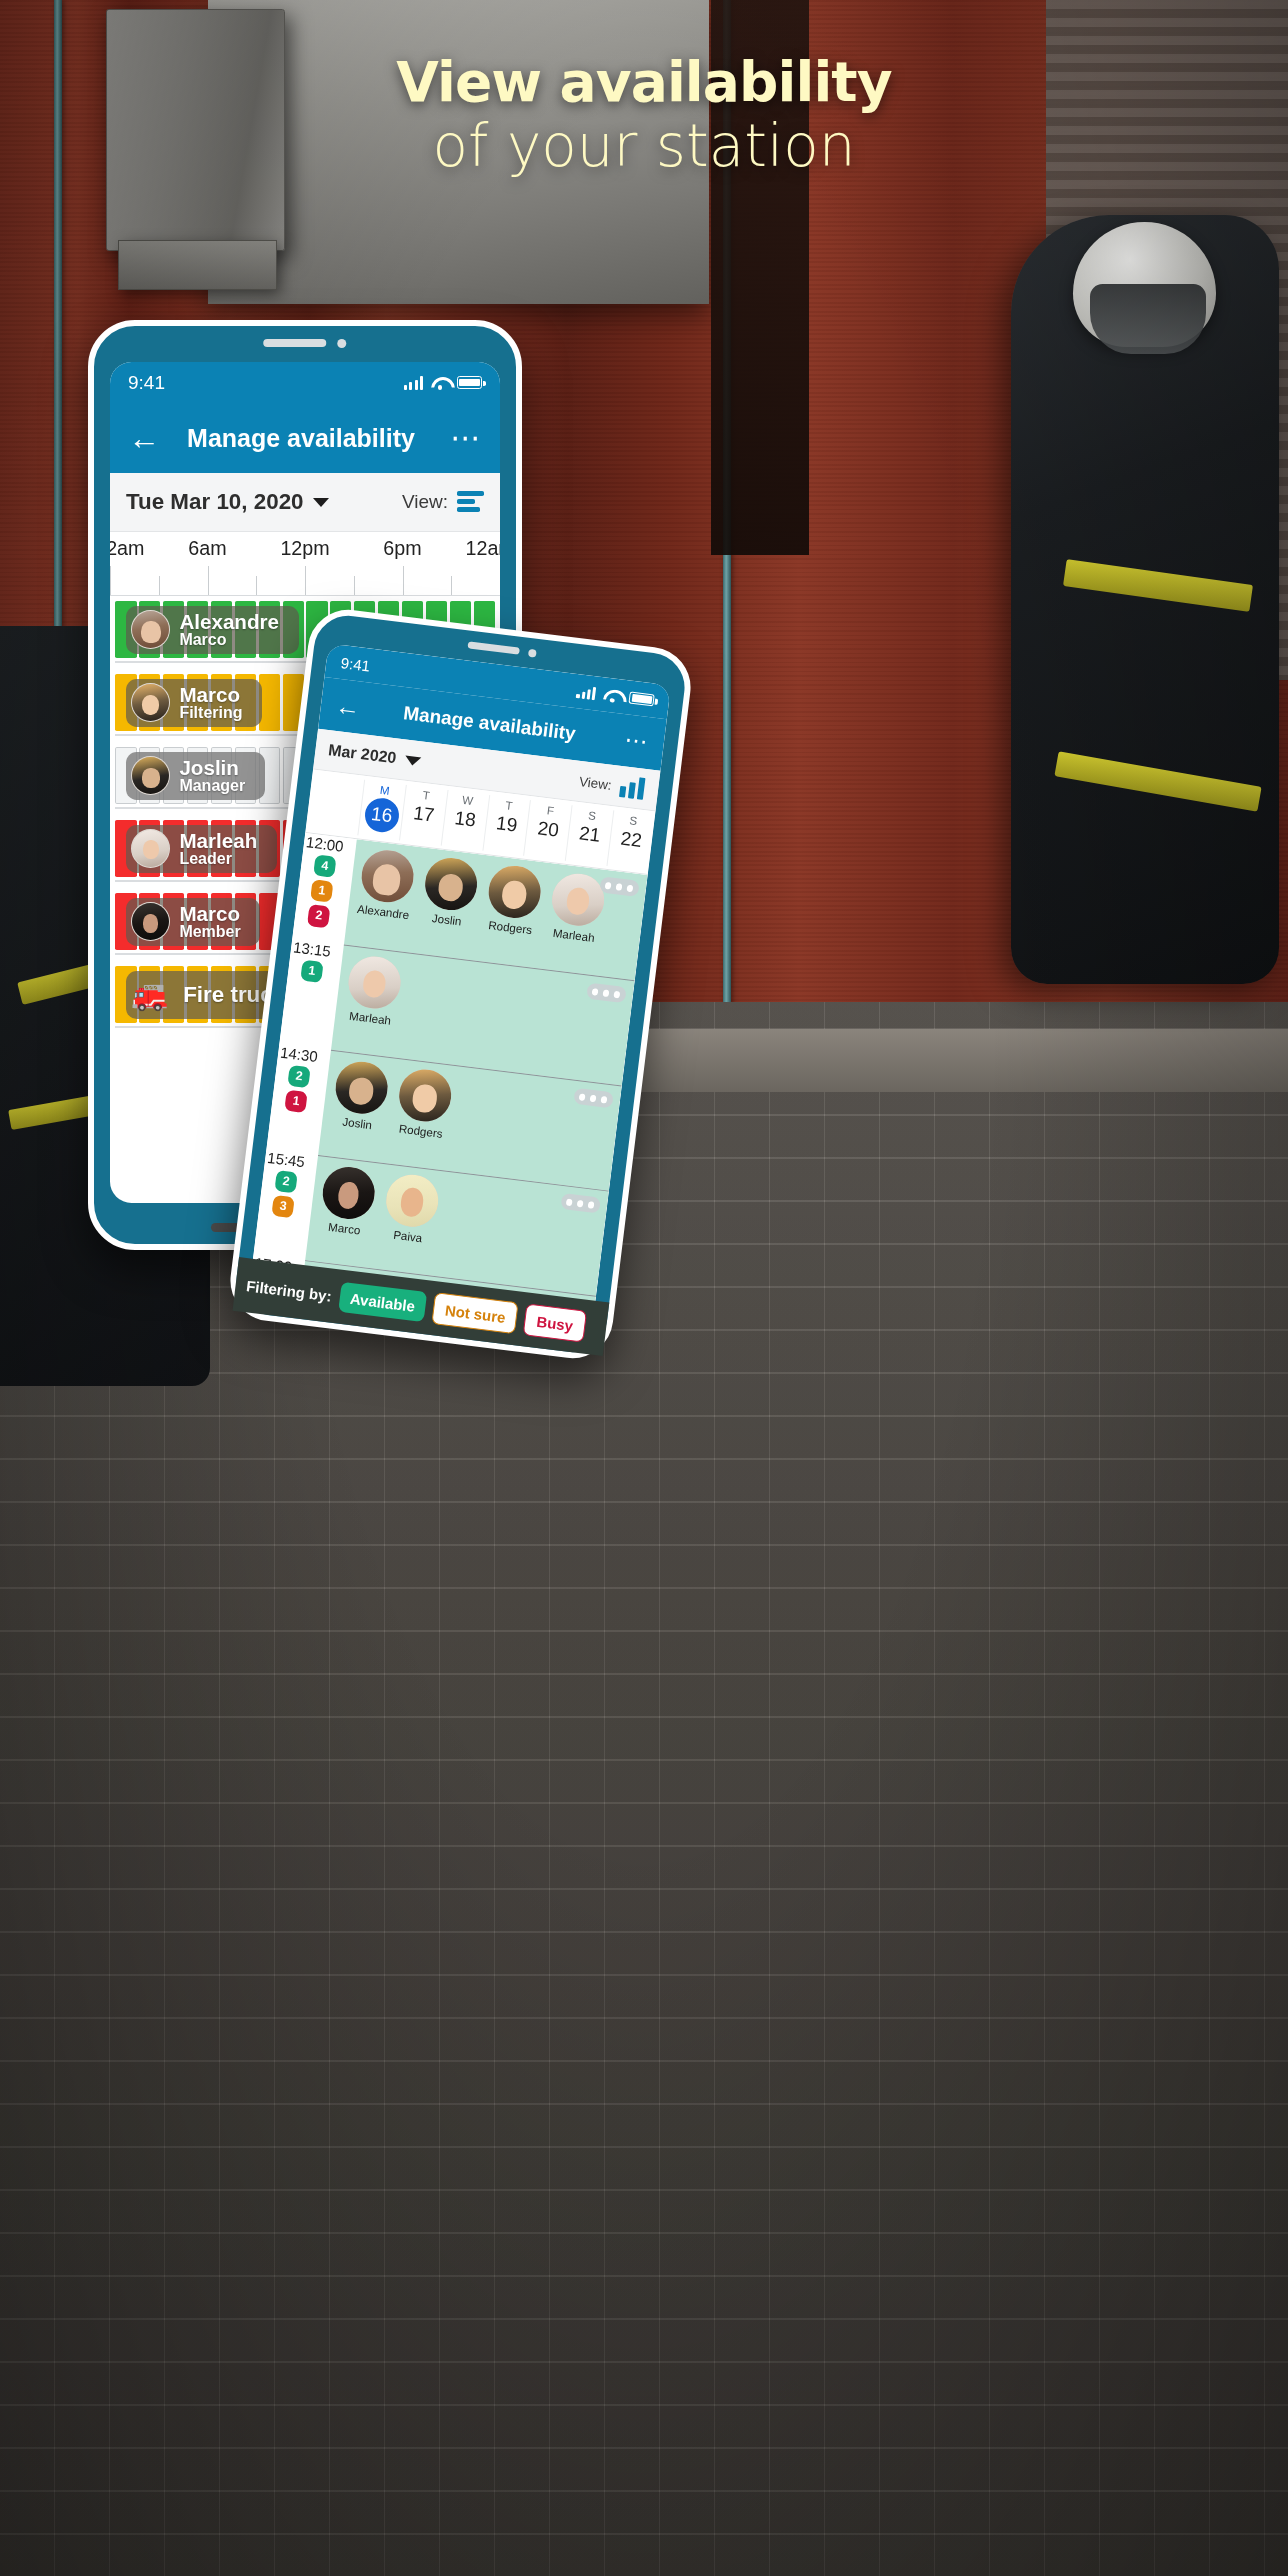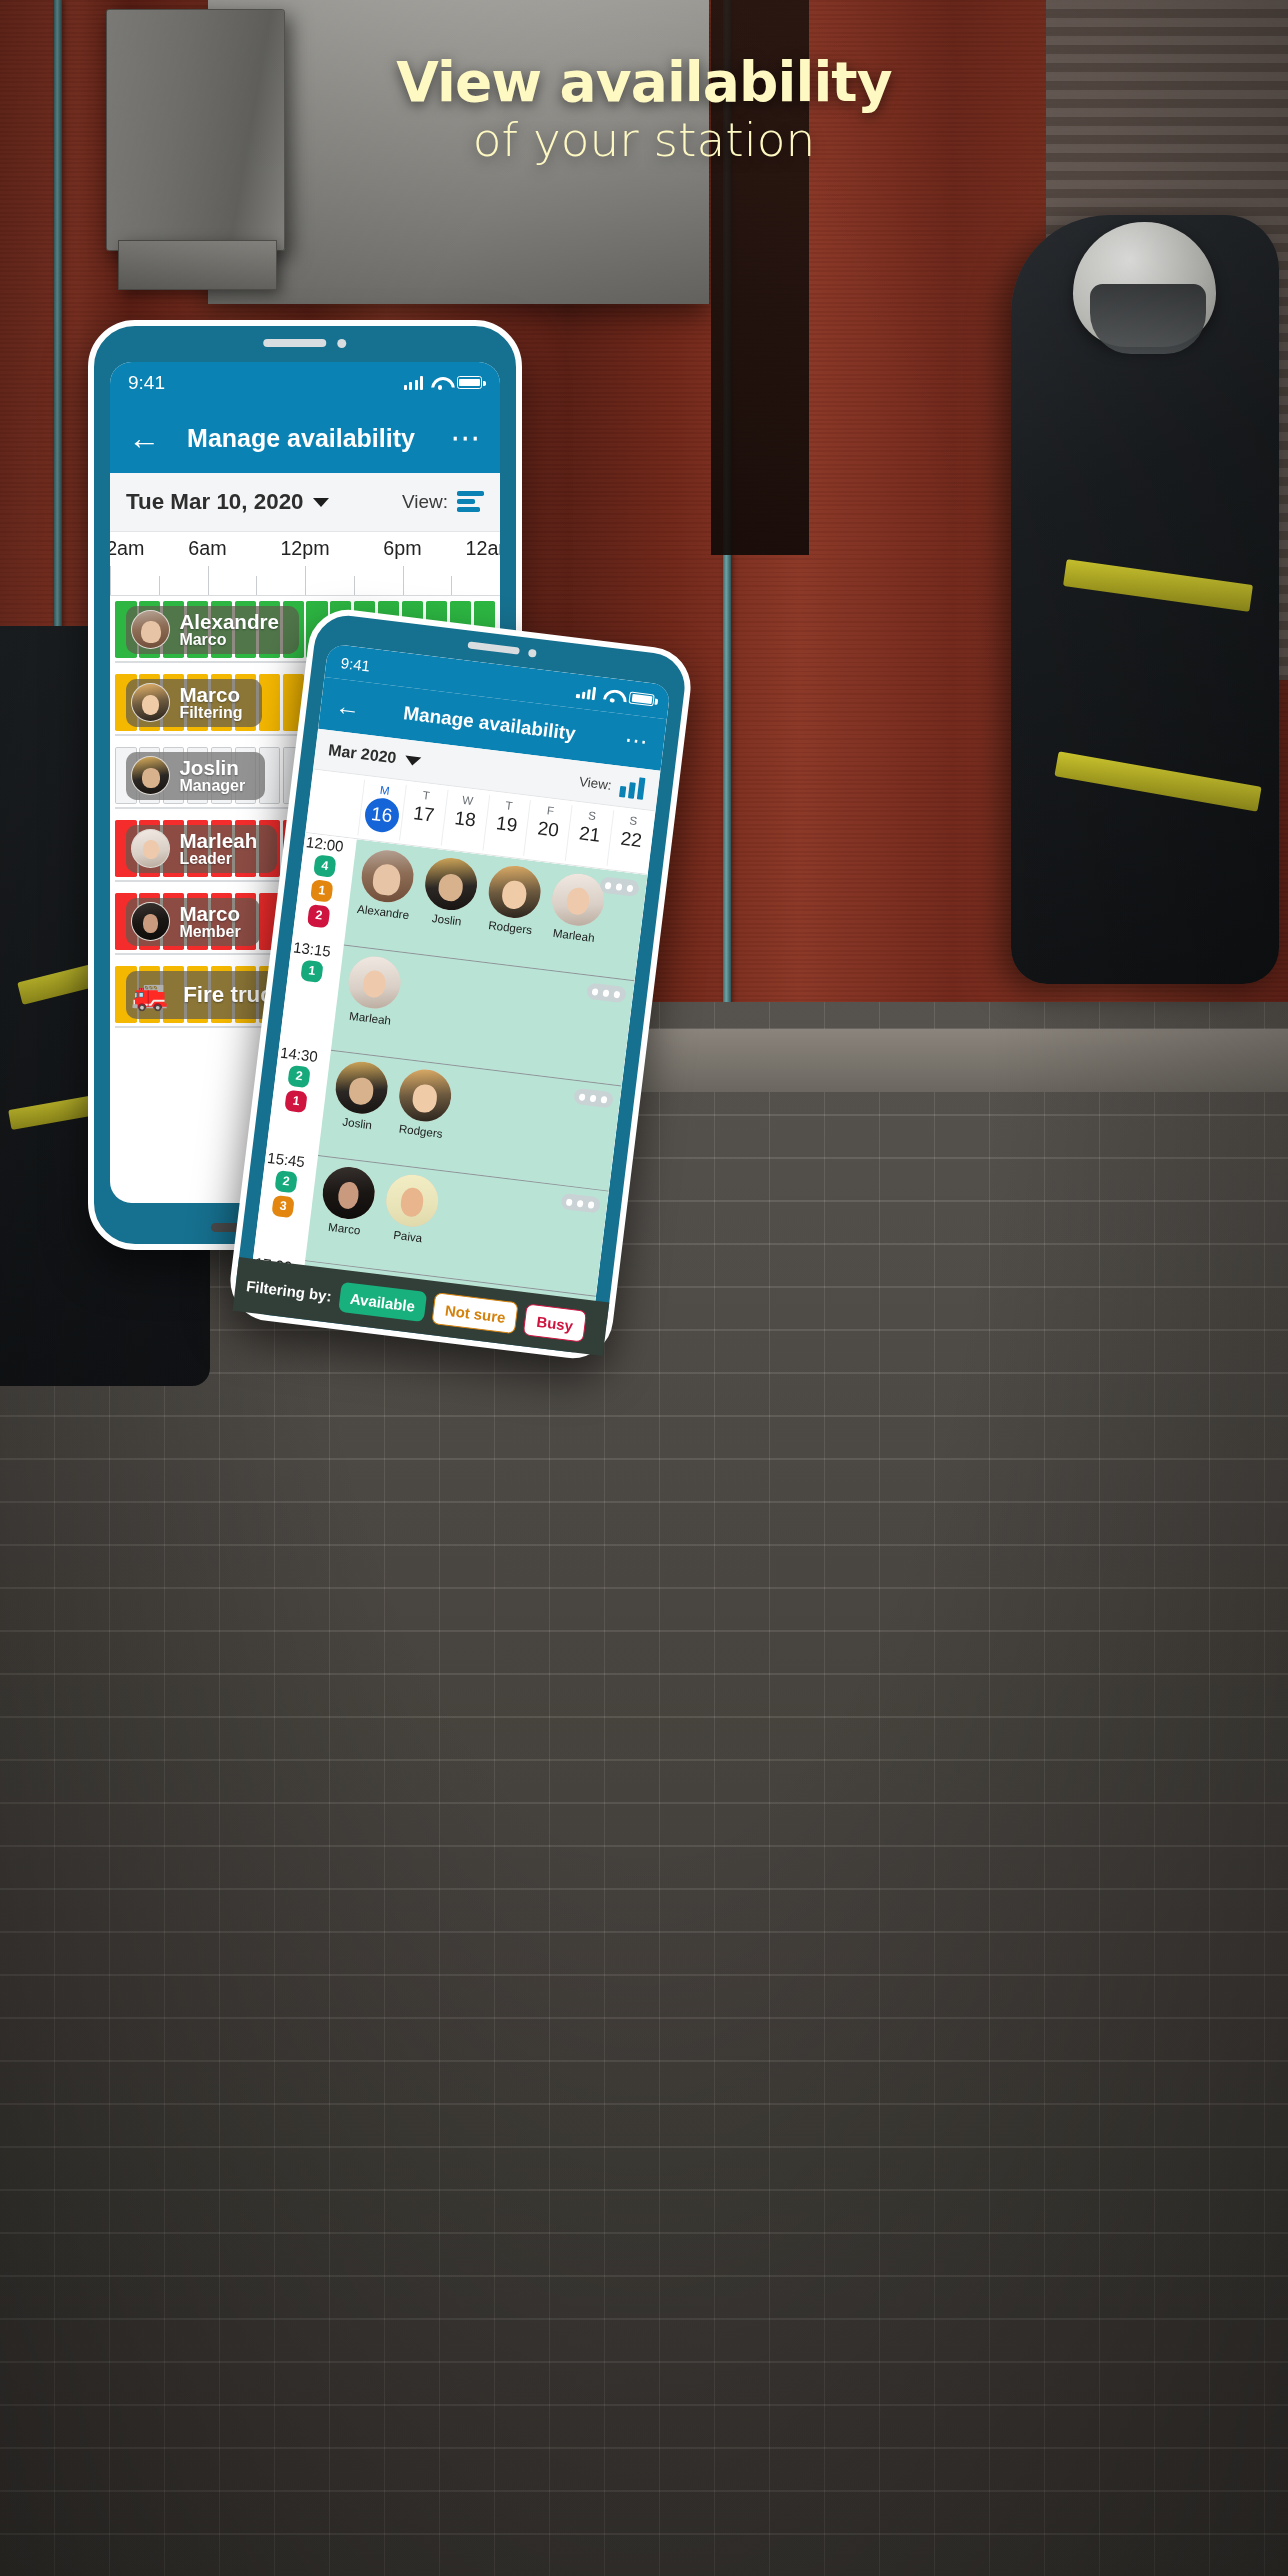--- a/index.html
+++ b/index.html
@@ -100,21 +100,21 @@
   
   .headline{
     position:absolute; left:0; top:52px; width:100%;
     text-align:center; color:#fef9c3;
     font-family:"DejaVu Sans", sans-serif;
     line-height:1.12;
     text-shadow:0 2.7px 12.5px rgba(0,0,0,.55);
     z-index:5;
   }
   .headline .l1{ display:block; font-size:55px; font-weight:bold; letter-spacing:-0.9px; }
-  .headline .l2{ display:block; font-size:47px; font-weight:300; letter-spacing:0px; }
+  .headline .l2{ display:block; font-size:58px; font-weight:300; letter-spacing:0px; }
   .headline .l3{ display:block; font-size:47px; font-weight:300; }
 
   
   .phone{
     position:absolute;
     background:#16708f;
     border:6.3px solid #ffffff;
     box-shadow:0 19.7px 43px rgba(0,0,0,.55);
   }
 

